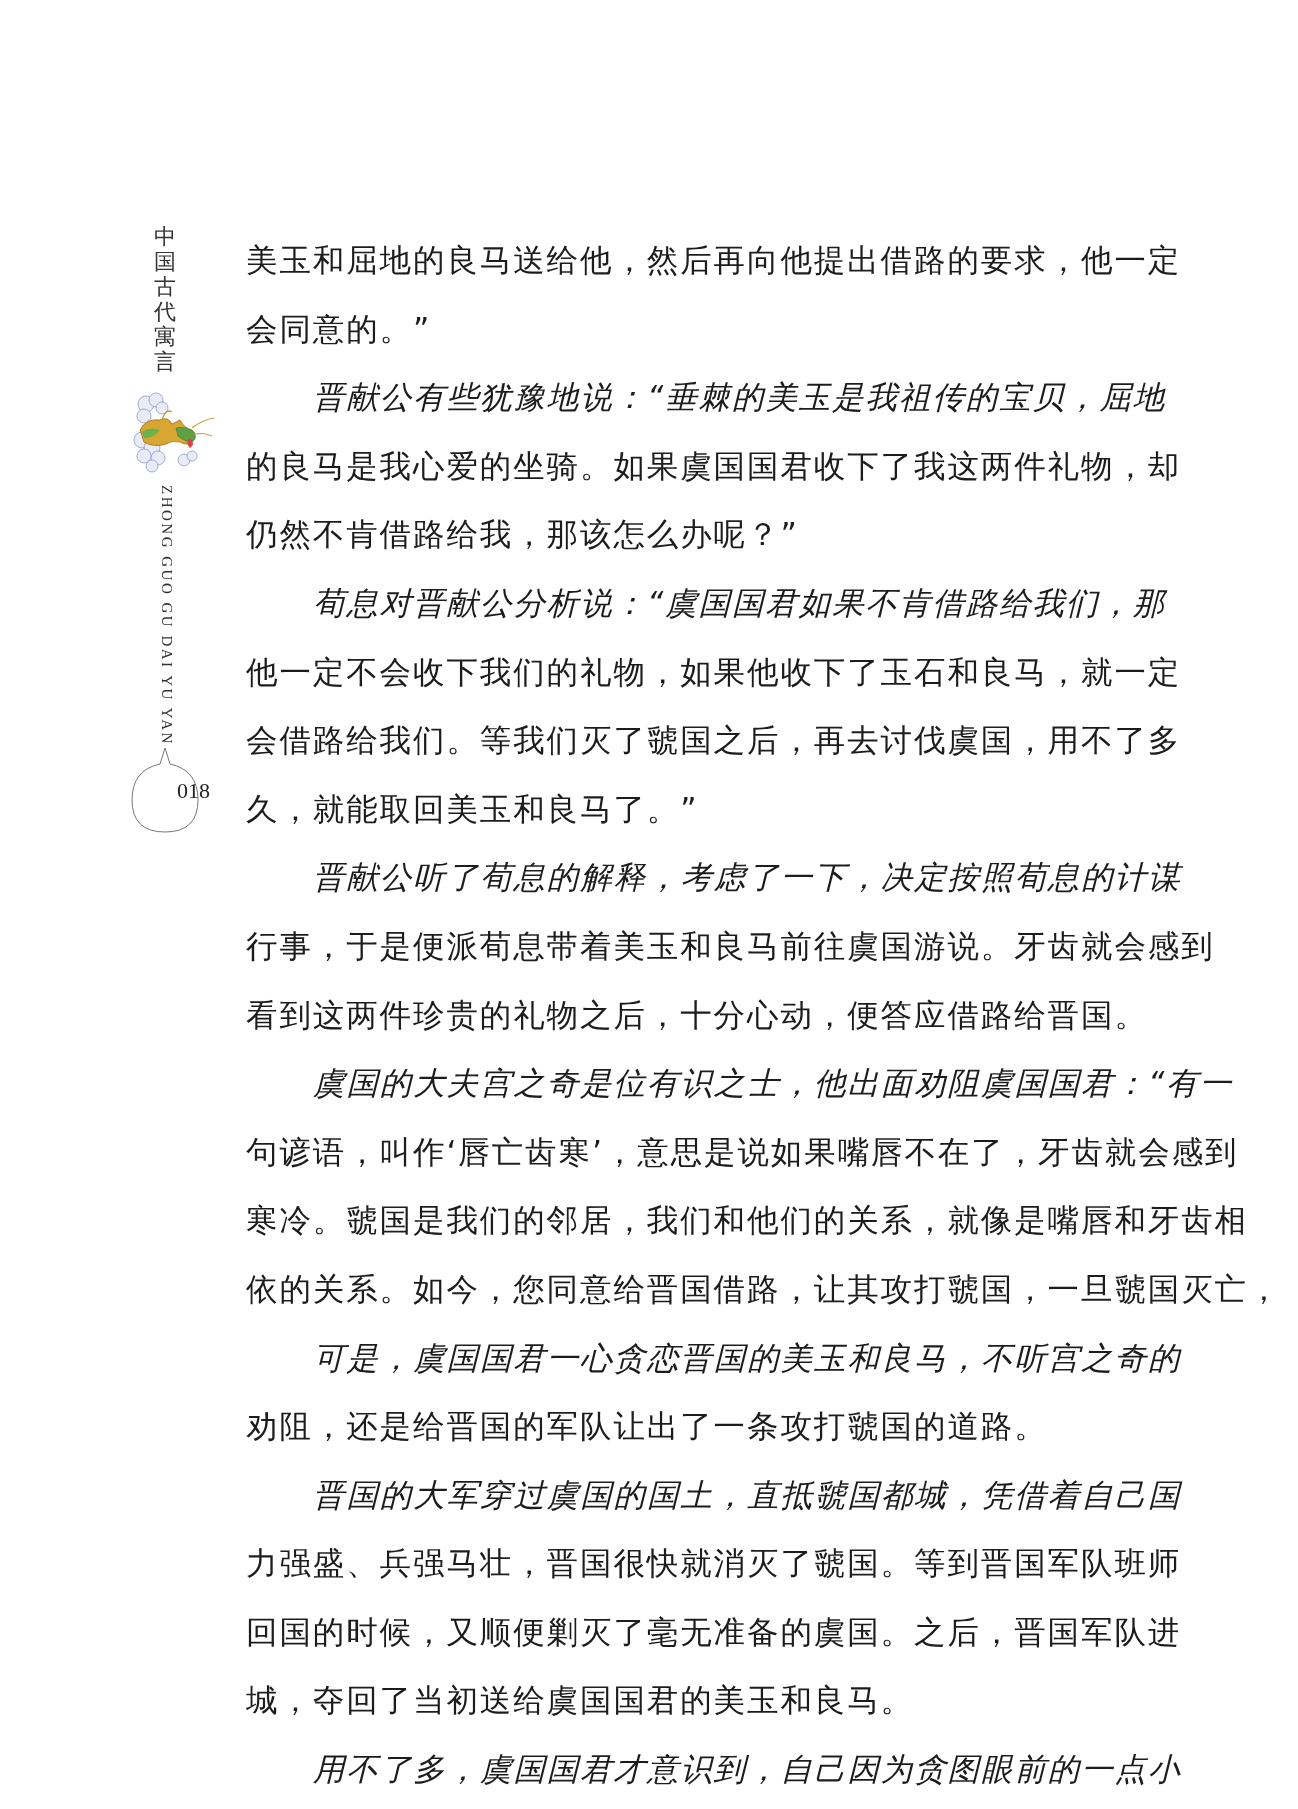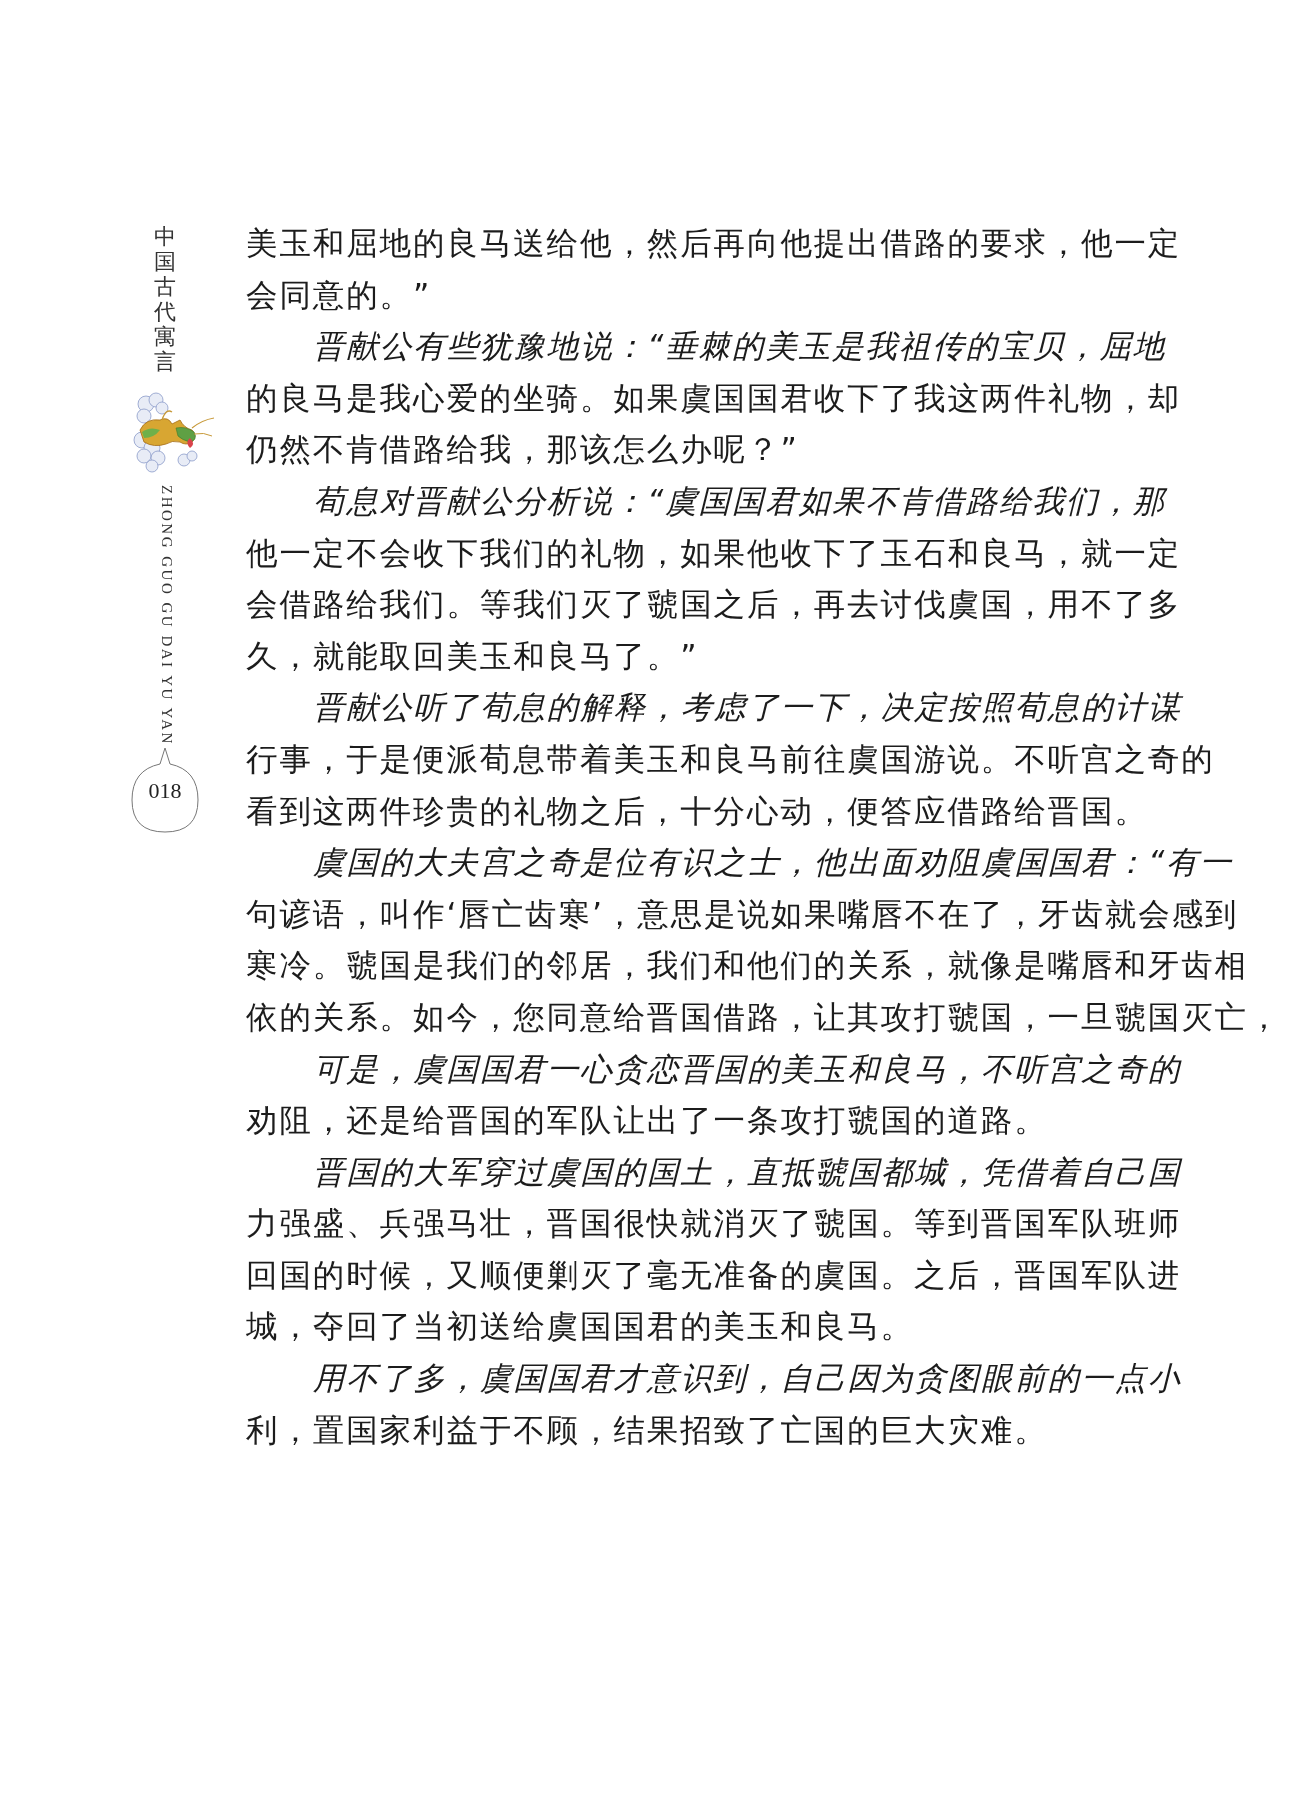--- a/index.html
+++ b/index.html
@@ -15,29 +15,29 @@
     }
     .vtitle span { display: block; }
     .dragon { position: absolute; left: 12px; top: 190px; width: 86px; height: 88px; }
     .pinyin {
       position: absolute; left: 35px; top: 285px; height: 250px; width: 20px;
       writing-mode: vertical-rl; font-size: 15px; letter-spacing: 2.5px; color: #333;
       font-family: "Liberation Serif", serif; white-space: nowrap;
     }
     .pagebubble { position: absolute; left: 2px; top: 540px; width: 86px; height: 100px; }
     .pagenum {
-      position: absolute; left: 0; top: 578px; width: 90px; text-align: center;
+      position: absolute; left: 0; top: 578px; width: 90px; text-align: right;
       font-size: 22px; color: #222; font-family: "Liberation Serif", serif;
     }
     .content {
       position: absolute; left: 246px; top: 218px; width: 812px;
       font-size: 31.5px; line-height: 51.6px; letter-spacing: 1.9px;
       font-family: "DejaVu Sans", sans-serif; color: #1c1c1c;
     }
-    .content .line { display: block; white-space: nowrap; height: 51.6px; }
+    .content .line { display: block; white-space: nowrap; height: 51.6px; margin-top: 17px; }
     .content .indent { padding-left: 67px; font-style: italic; }
   </style>
 </head>
 <body>
 
 <div class="sidebar">
   <div class="vtitle">
     <span>中</span>
     <span>国</span>
     <span>古</span>
@@ -81,21 +81,21 @@
     <span class="line">美玉和屈地的良马送给他，然后再向他提出借路的要求，他一定</span>
     <span class="line">会同意的。”</span>
     <span class="line indent">晋献公有些犹豫地说：“垂棘的美玉是我祖传的宝贝，屈地</span>
     <span class="line">的良马是我心爱的坐骑。如果虞国国君收下了我这两件礼物，却</span>
     <span class="line">仍然不肯借路给我，那该怎么办呢？”</span>
     <span class="line indent">荀息对晋献公分析说：“虞国国君如果不肯借路给我们，那</span>
     <span class="line">他一定不会收下我们的礼物，如果他收下了玉石和良马，就一定</span>
     <span class="line">会借路给我们。等我们灭了虢国之后，再去讨伐虞国，用不了多</span>
     <span class="line">久，就能取回美玉和良马了。”</span>
     <span class="line indent">晋献公听了荀息的解释，考虑了一下，决定按照荀息的计谋</span>
-    <span class="line">行事，于是便派荀息带着美玉和良马前往虞国游说。不听宫之奇的</span>
+    <span class="line">行事，于是便派荀息带着美玉和良马前往虞国游说。牙齿就会感到</span>
     <span class="line">看到这两件珍贵的礼物之后，十分心动，便答应借路给晋国。</span>
     <span class="line indent">虞国的大夫宫之奇是位有识之士，他出面劝阻虞国国君：“有一</span>
     <span class="line">句谚语，叫作‘唇亡齿寒’，意思是说如果嘴唇不在了，牙齿就会感到</span>
     <span class="line">寒冷。虢国是我们的邻居，我们和他们的关系，就像是嘴唇和牙齿相</span>
     <span class="line">依的关系。如今，您同意给晋国借路，让其攻打虢国，一旦虢国灭亡，</span>
     <span class="line indent">可是，虞国国君一心贪恋晋国的美玉和良马，不听宫之奇的</span>
     <span class="line">劝阻，还是给晋国的军队让出了一条攻打虢国的道路。</span>
     <span class="line indent">晋国的大军穿过虞国的国土，直抵虢国都城，凭借着自己国</span>
     <span class="line">力强盛、兵强马壮，晋国很快就消灭了虢国。等到晋国军队班师</span>
     <span class="line">回国的时候，又顺便剿灭了毫无准备的虞国。之后，晋国军队进</span>

